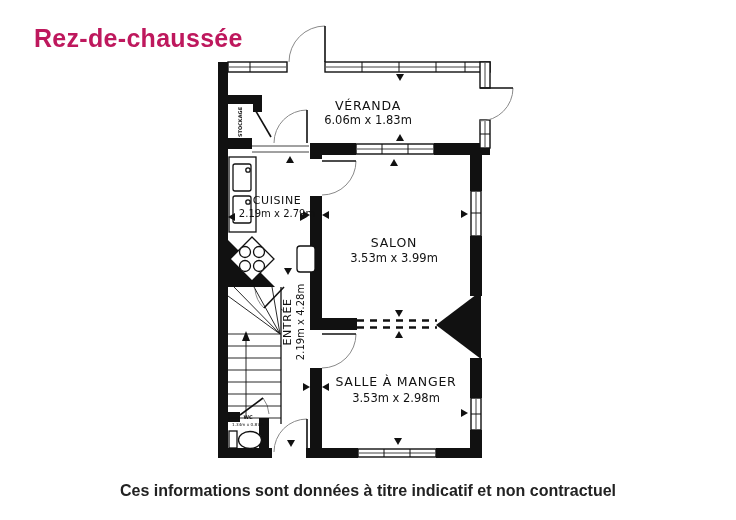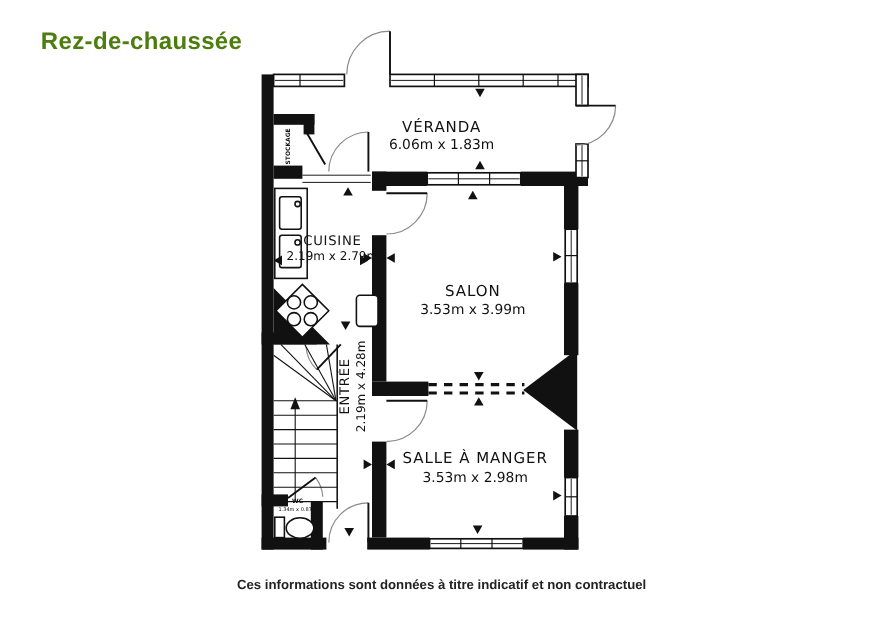--- a/index.html
+++ b/index.html
@@ -1,20 +1,20 @@
 <!DOCTYPE html>
 <html><head>
 <meta charset="utf-8">
 <style>
   html,body{margin:0;padding:0;background:#fff;}
   .page{position:relative;width:736px;height:520px;background:#ffffff;overflow:hidden;
         font-family:"DejaVu Sans","Liberation Sans",sans-serif;}
-  .title{position:absolute;left:34px;top:24px;font-size:20px;font-weight:700;color:#4d7c0f;
+  .title{position:absolute;left:34px;top:24px;font-size:25px;font-weight:700;color:#be185d;
          font-family:"Liberation Sans","DejaVu Sans",sans-serif;letter-spacing:.3px;}
-  .footer{position:absolute;left:0;top:482px;width:100%;text-align:center;font-size:11px;
+  .footer{position:absolute;left:0;top:482px;width:100%;text-align:center;font-size:16px;
           font-weight:700;color:#222;font-family:"Liberation Sans","DejaVu Sans",sans-serif;}
   svg{position:absolute;left:0;top:0;}
   .wall{fill:#111;stroke:none;}
   .win{fill:#fff;stroke:#111;stroke-width:1.4;}
   .pane{stroke:#111;stroke-width:.8;}
   .tick{stroke:#111;stroke-width:1;}
   .leaf{stroke:#111;stroke-width:1.6;}
   .arc{stroke:#8a8a8a;stroke-width:1;fill:none;}
   .fix{fill:#fff;stroke:#111;stroke-width:1.3;}
   .thin{stroke:#111;stroke-width:1.3;}

